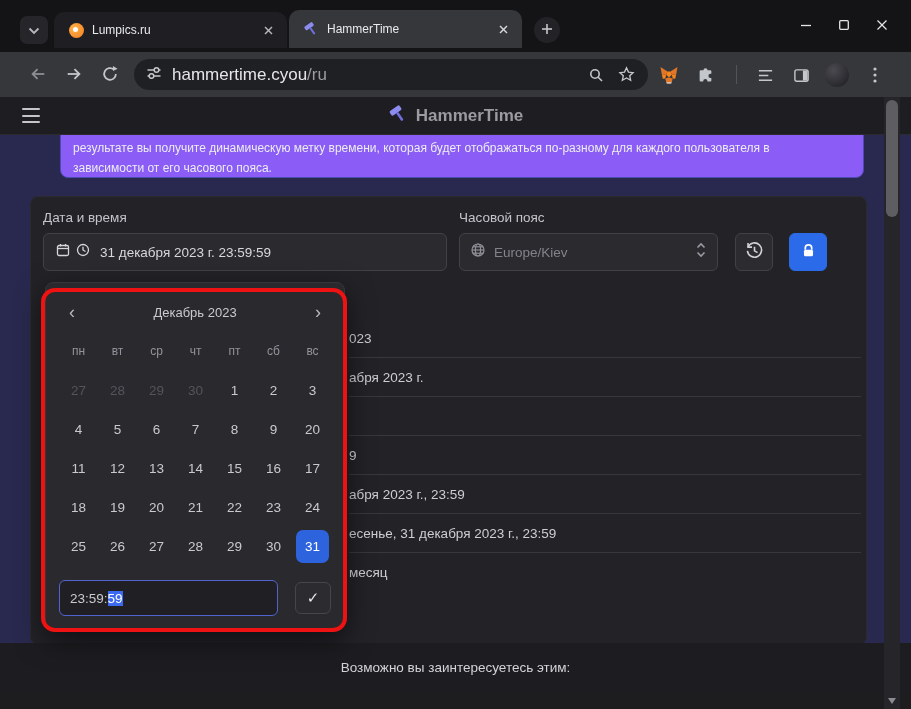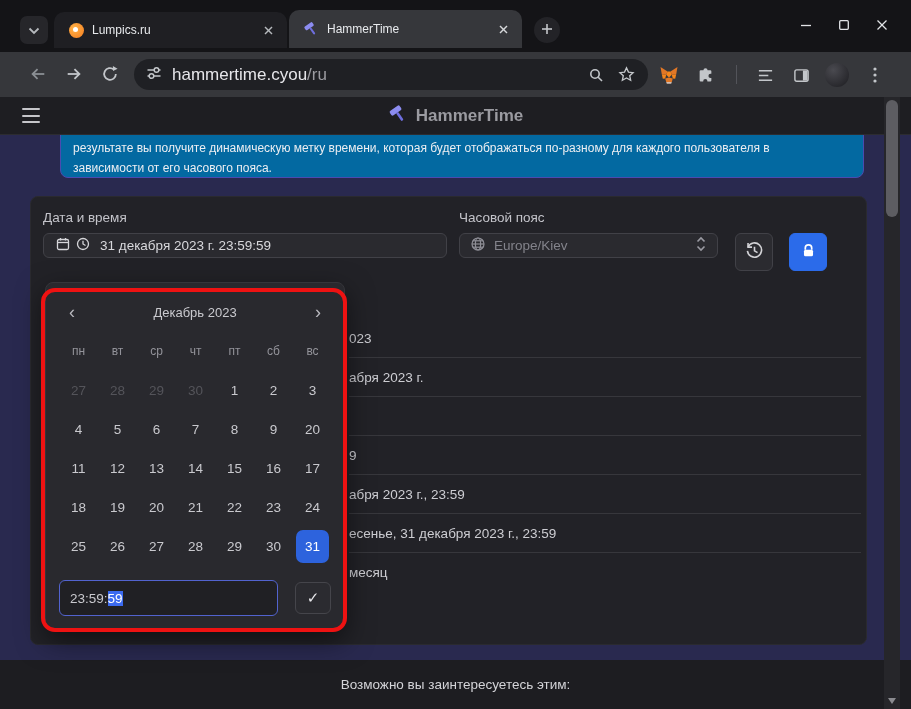--- a/index.html
+++ b/index.html
@@ -46,29 +46,29 @@
 
   
   .page{position:absolute;top:97px;left:0;right:0;bottom:0;background:#1d1d20;}
   .site-header{position:absolute;top:0;left:0;right:0;height:38px;background:#1e1e22;border-bottom:1px solid #2c2c30;z-index:5;}
   .hamburger{position:absolute;left:22px;top:11px;width:18px;height:15px;display:flex;flex-direction:column;justify-content:space-between;cursor:pointer;}
   .hamburger span{display:block;height:2px;background:#c6c6ca;border-radius:1px;}
   .logo-wrap{position:absolute;left:0;right:0;top:0;height:38px;display:flex;align-items:center;justify-content:center;gap:8px;}
   .site-title{font-size:17px;font-weight:bold;color:#9b9ba1;}
 
   .indigo{position:absolute;top:38px;left:0;right:0;height:525px;background:#29294f;}
-  .info-panel{position:absolute;top:20px;left:60px;width:804px;height:61px;background:#0369a1;border:1px solid #4b4bb0;
+  .info-panel{position:absolute;top:20px;left:60px;width:804px;height:61px;background:#8b5cf6;border:1px solid #4b4bb0;
     border-radius:8px;padding:21px 12px 0;overflow:hidden;}
   .info-line{font-size:12px;line-height:19.5px;color:#eceef2;white-space:nowrap;}
 
   .main-card{position:absolute;top:99px;left:30px;width:837px;height:449px;background:#222227;border:1px solid #2a2a2f;border-radius:8px;}
 
   .form-label{position:absolute;top:113px;font-size:13.5px;color:#c4c4ca;}
   .lbl-dt{left:43px;} .lbl-tz{left:459px;}
-  .field{position:absolute;top:136px;height:25px;background:#2a2a2f;border:1px solid #414147;border-radius:6px;
+  .field{position:absolute;top:136px;height:38px;background:#2a2a2f;border:1px solid #414147;border-radius:6px;
     display:flex;align-items:center;cursor:pointer;}
   .dt-input{left:43px;width:404px;padding:0 12px;gap:6px;}
   .dt-text{font-size:13.5px;color:#d8d8dc;margin-left:4px;white-space:nowrap;}
   .tz-select{left:459px;width:259px;padding:0 10px;gap:8px;}
   .tz-text{font-size:13.5px;color:#83838b;flex:1;white-space:nowrap;}
   .sq-btn{position:absolute;top:136px;width:38px;height:38px;border-radius:6px;display:flex;align-items:center;justify-content:center;cursor:pointer;}
   .history-btn{left:735px;background:#2b2b30;border:1px solid #414147;}
   .lock-btn{left:789px;background:var(--lock-blue);border:1px solid var(--lock-blue);}
 
   
@@ -91,21 +91,21 @@
   .cal-cell.selected{background:var(--sel-blue);color:#fff;width:33px;height:33px;margin:3px;}
   .time-input{position:absolute;left:13px;top:297px;width:219px;height:36px;background:#202024;border:1px solid #5263cf;
     border-radius:6px;display:flex;align-items:center;padding-left:10px;font-size:13.5px;color:#c9c9ce;cursor:text;}
   .time-sel{background:#3b6af0;color:#fff;}
   .confirm-btn{position:absolute;left:249px;top:299px;width:36px;height:32px;background:#2b2b30;border:1px solid #45454b;
     border-radius:6px;color:#e8e8ec;font-size:15px;display:flex;align-items:center;justify-content:center;cursor:pointer;}
 
   .annotation{position:absolute;left:41px;top:191px;width:306px;height:344px;border:4px solid var(--ann-red);
     border-radius:14px;z-index:4;pointer-events:none;}
 
-  .footer-strip{position:absolute;top:563px;left:0;right:0;height:49px;background:#1d1d21;z-index:1;}
+  .footer-strip{position:absolute;top:546px;left:0;right:0;height:49px;background:#1d1d21;z-index:1;}
   .footer-text{margin-top:17px;text-align:center;font-size:13.5px;color:#d4d4d8;}
 
   
   .scrollbar{position:absolute;top:0;right:11px;width:16px;height:612px;background:#26262a;z-index:6;cursor:default;}
   .scroll-thumb{position:absolute;top:3px;left:2px;width:12px;height:117px;background:#5d5d62;border-radius:6px;cursor:pointer;}
   .scroll-down{position:absolute;bottom:5px;left:4px;width:0;height:0;border-left:4px solid transparent;border-right:4px solid transparent;
     border-top:6px solid #8b8b90;cursor:pointer;}
 </style>
 </head>
 <body>

